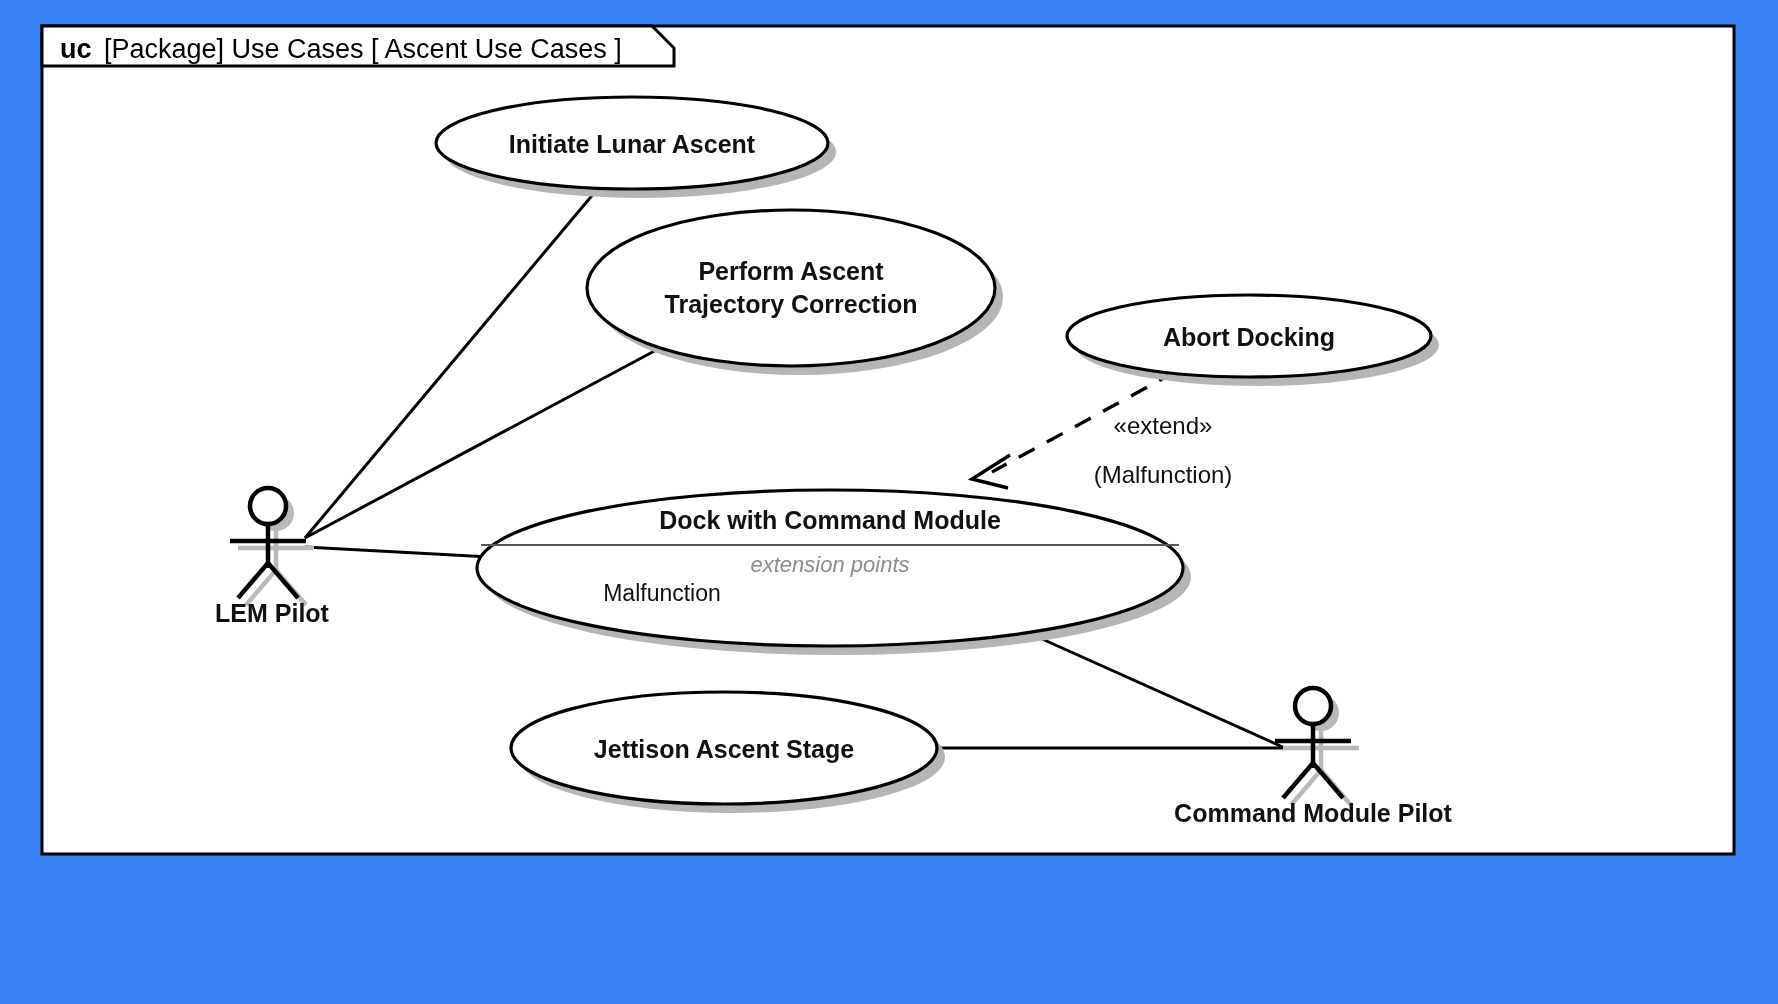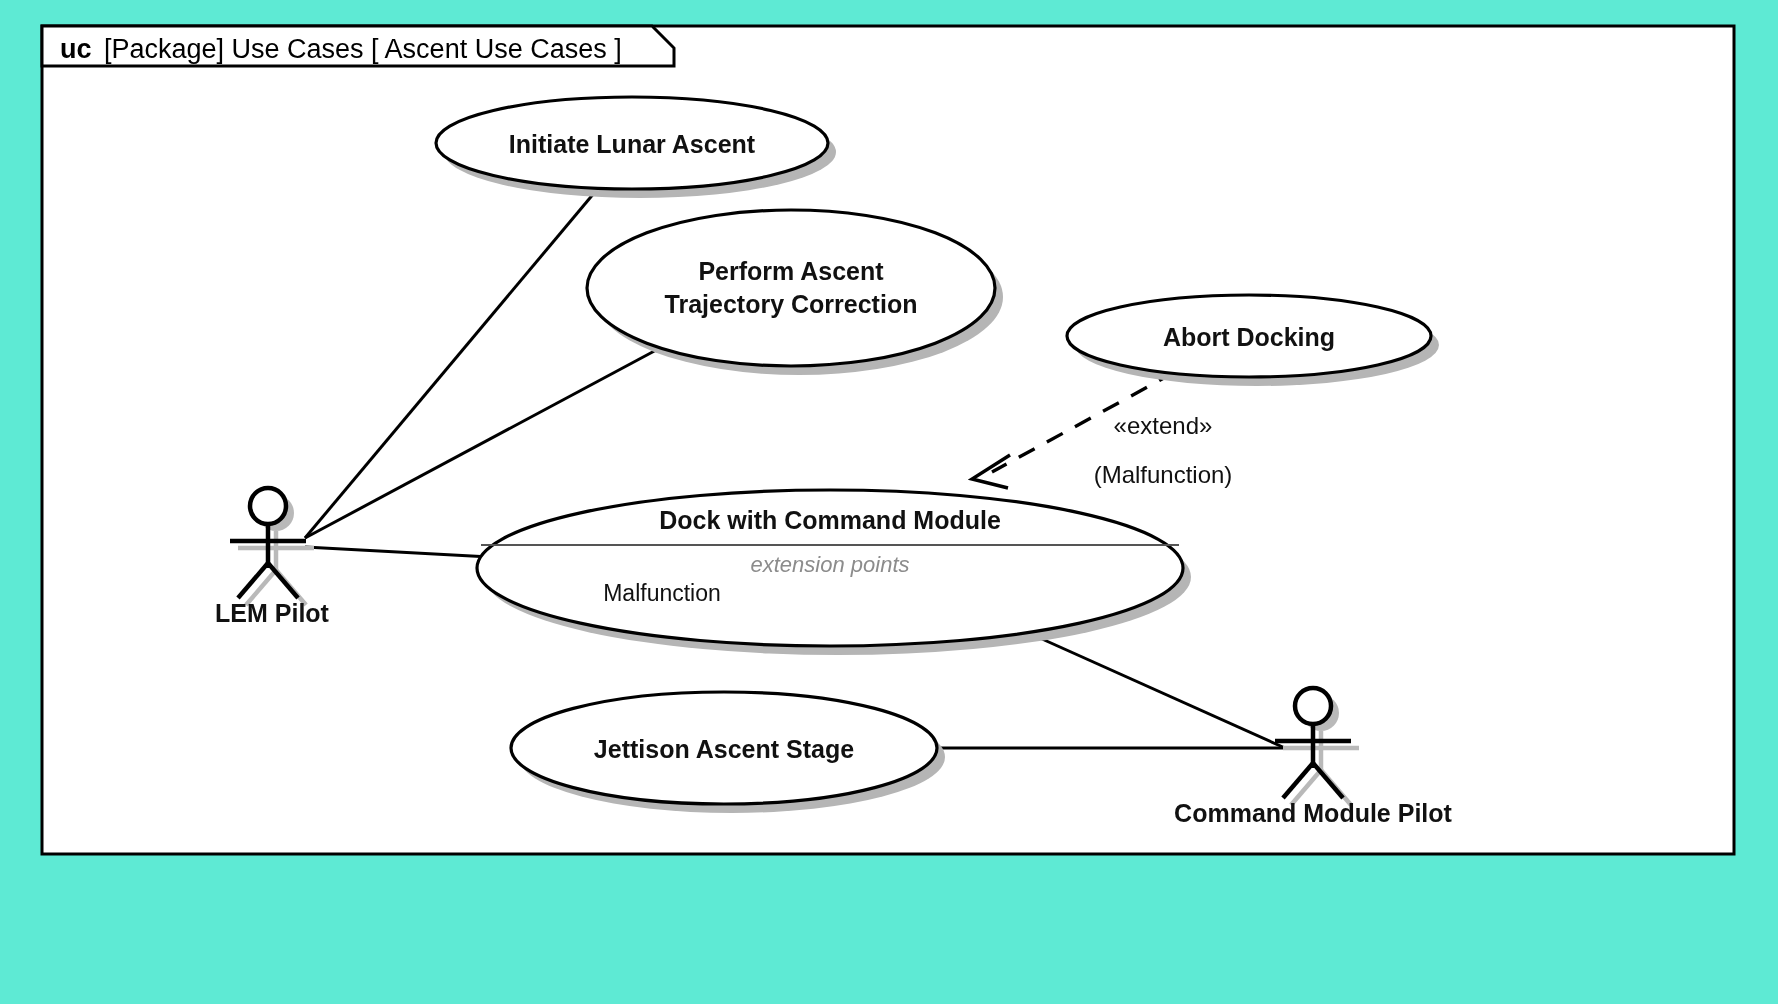--- a/index.html
+++ b/index.html
@@ -1,18 +1,18 @@
 <!DOCTYPE html>
 <html><head>
 <meta charset="utf-8">
 <style>
   html,body{margin:0;padding:0;background:#ffffff;}
   body{width:1778px;height:1004px;overflow:hidden;
        font-family:"Liberation Sans","DejaVu Sans",sans-serif;}
-  #stage{position:relative;width:1778px;height:1004px;background:#5eead4;}
+  #stage{position:relative;width:1778px;height:1004px;background:#3b82f6;}
   #diagram-svg{position:absolute;left:0;top:0;width:1778px;height:1004px;display:block;}
   .frame-title-text{font-size:27px;fill:#000;}
   .frame-title-kw{font-size:27px;font-weight:bold;fill:#000;}
   .uc-label{font-size:25px;font-weight:bold;fill:#111111;text-anchor:middle;
             font-family:"Liberation Sans","DejaVu Sans",sans-serif;}
   .uc-sub{font-size:22px;fill:#8c8c8c;font-style:italic;text-anchor:middle;
           font-family:"Liberation Sans","DejaVu Sans",sans-serif;}
   .uc-point{font-size:23px;fill:#111111;text-anchor:middle;
             font-family:"Liberation Sans","DejaVu Sans",sans-serif;}
   .actor-label{font-size:25px;font-weight:bold;fill:#111111;text-anchor:middle;

